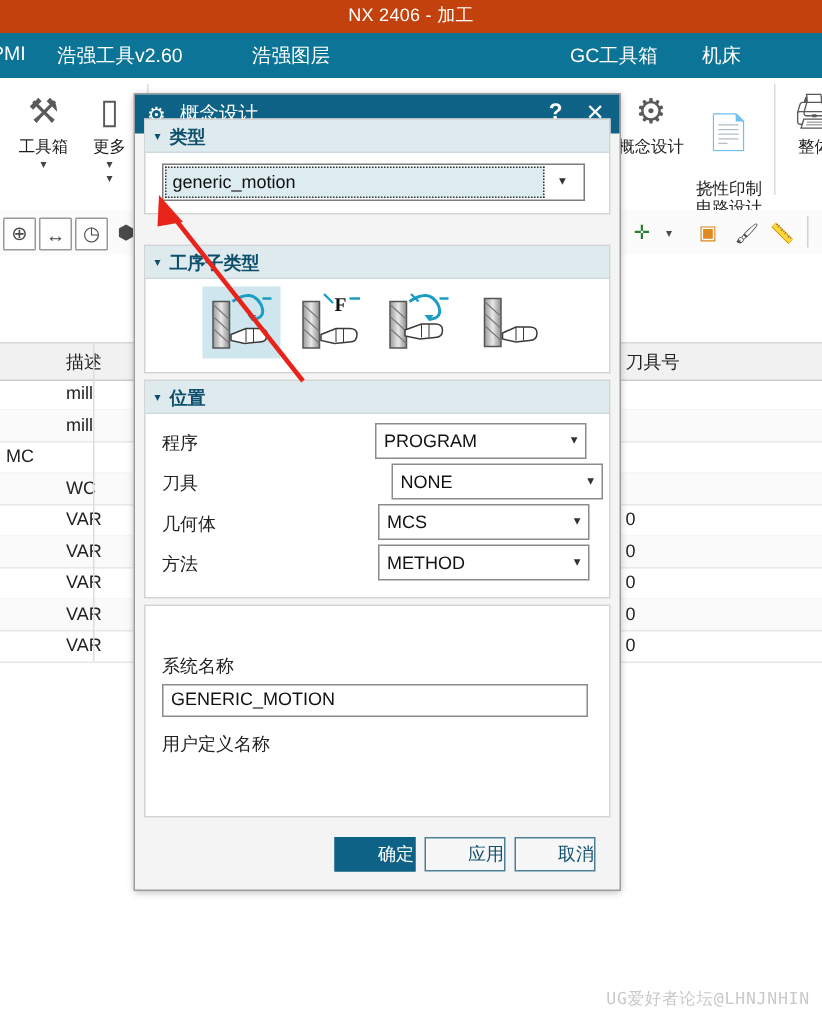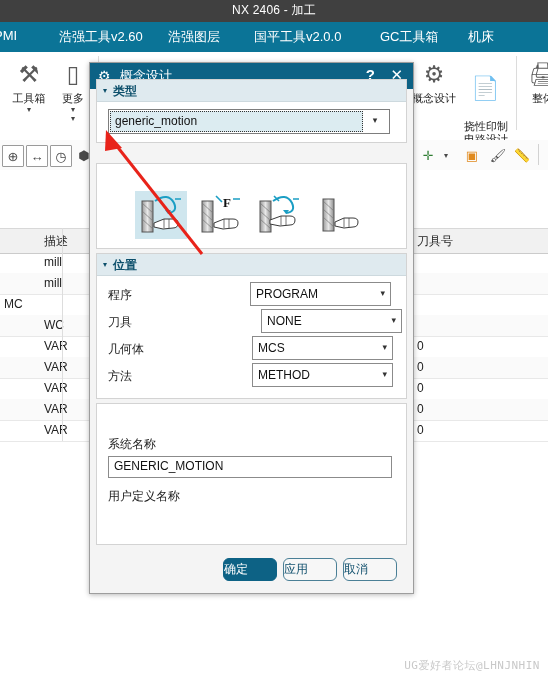--- a/index.html
+++ b/index.html
@@ -7,21 +7,21 @@
     width:548px;height:679px;overflow:hidden;position:relative;
     background:#ffffff;
     font-family:"Liberation Sans","DejaVu Sans",sans-serif;
     font-size:12px;color:#222;
     -webkit-font-smoothing:antialiased;
   }
 
   
   #app-banner{
     position:absolute;left:0;top:0;width:548px;height:22px;
-    background:#404040;
+    background:#c2410c;
   }
   #app-title{
     position:absolute;left:0;top:2px;width:548px;text-align:center;
     color:#ffffff;font-size:12px;letter-spacing:.2px;
   }
 
   
   #ribbon-tabs{
     position:absolute;left:0;top:22px;width:548px;height:30px;
     background:#0b7497;
@@ -134,22 +134,22 @@
   .nm-label{position:absolute;font-size:12px;color:#222;}
   .nm-input{
     position:absolute;left:11px;width:284px;height:22px;
     border:1px solid #8b8b8b;background:#fff;box-sizing:border-box;
     font-size:12px;color:#111;padding:2px 0 0 5px;
   }
   .nm-input.ghost{color:#5c5c5c;}
 
   
   .dbtn{
-    position:absolute;height:23px;font-size:12px;text-align:left;line-height:21px;
-    box-sizing:border-box;cursor:pointer;border-radius:6px;
+    position:absolute;height:23px;font-size:12px;text-align:right;line-height:21px;
+    box-sizing:border-box;cursor:pointer;
   }
   .dbtn.primary{background:#0d6285;color:#ffffff;border:1px solid #0d6285;}
   .dbtn.normal{background:#f7f7f7;color:#11506d;border:1px solid #4a7f96;}
 
   
   #annot-arrow{position:absolute;left:80px;top:118px;width:130px;height:140px;z-index:60;pointer-events:none;}
 
   
   #watermark{
     position:absolute;left:0;top:658px;width:548px;text-align:right;padding-right:8px;
@@ -159,23 +159,22 @@
 </style>
 </head>
 <body>
 
 <div id="app-banner">
   <div id="app-title">NX 2406 - 加工</div>
 </div>
 
 <div id="ribbon-tabs">
   <div class="rtab" style="left:-6px">PMI</div>
-  <div class="rtab" style="left:59px">浩强工具v2.60</div>
+  <div class="rtab" style="left:38px">浩强工具v2.60</div>
   <div class="rtab" style="left:168px">浩强图层</div>
-  <div class="rtab" style="left:254px">国平工具v2.0.0</div>
   <div class="rtab" style="left:380px">GC工具箱</div>
   <div class="rtab" style="left:468px">机床</div>
 </div>
 
 <div id="ribbon-body">
 
   <div class="rgroup" style="left:0;width:100px">
     <div class="ritem" style="left:6px;top:4px">
       <span class="glyph">⚒</span>
       <span class="lbl">工具箱</span>
@@ -274,20 +273,23 @@
     <div class="sec-head">
       <span class="tri">▾</span><span>类型</span>
     </div>
     <div id="combo-type">
       <div class="field">generic_motion</div>
       <div class="arrow">▾</div>
     </div>
   </div>
 
   <div class="panel" style="top:100px;height:84px">
+    <div class="sec-head">
+      <span class="tri">▾</span><span>工序子类型</span>
+    </div>
 
     <div class="subicon sel" style="left:38px">
       <svg width="52" height="48" viewBox="0 0 52 48">
         <linearGradient id="g1" x1="0" y1="0" x2="1" y2="0">
           <stop offset="0" stop-color="#9a9a9a"></stop>
             <stop offset="0.5" stop-color="#e8e8e8"></stop>
             <stop offset="1" stop-color="#8d8d8d"></stop>
         </linearGradient>
         <rect x="7" y="10" width="11" height="31" fill="url(#g1)" stroke="#555" stroke-width="1"></rect>
         <path d="M7 12 L18 22 M7 20 L18 30 M7 28 L18 38" stroke="#777" stroke-width=".7" fill="none"></path>

